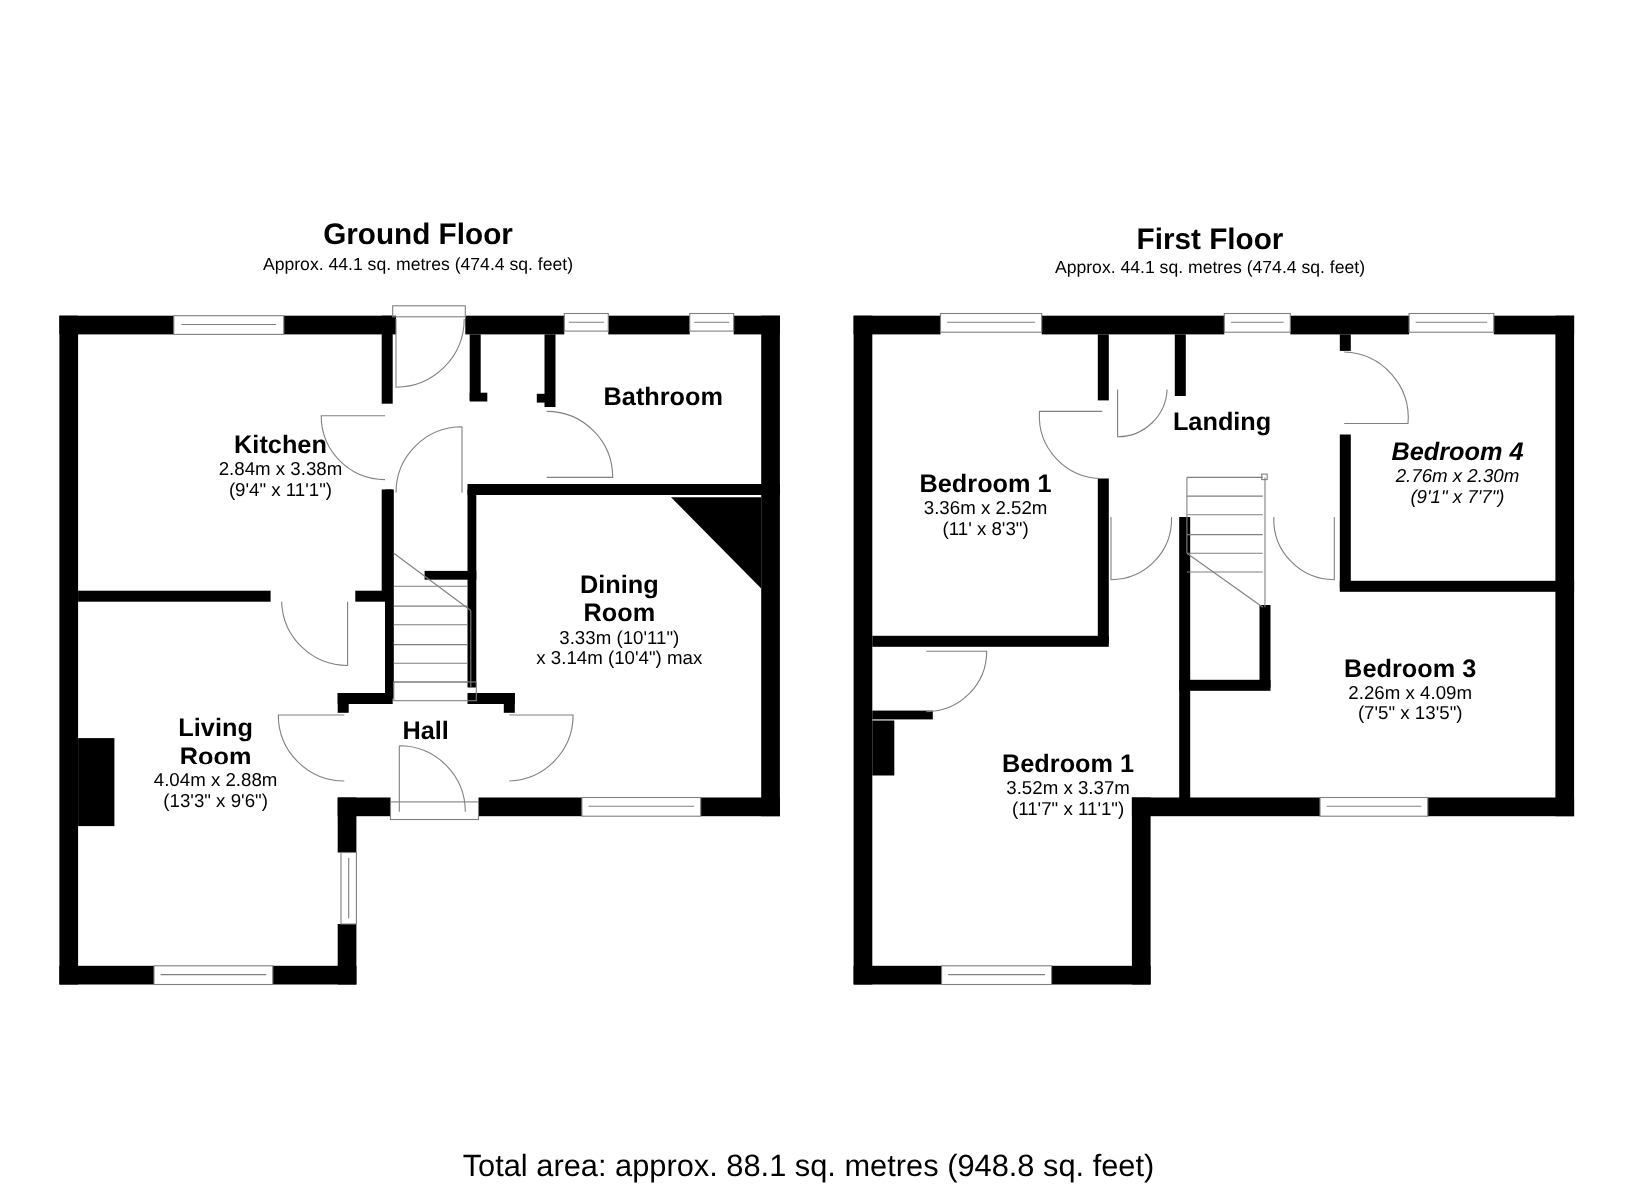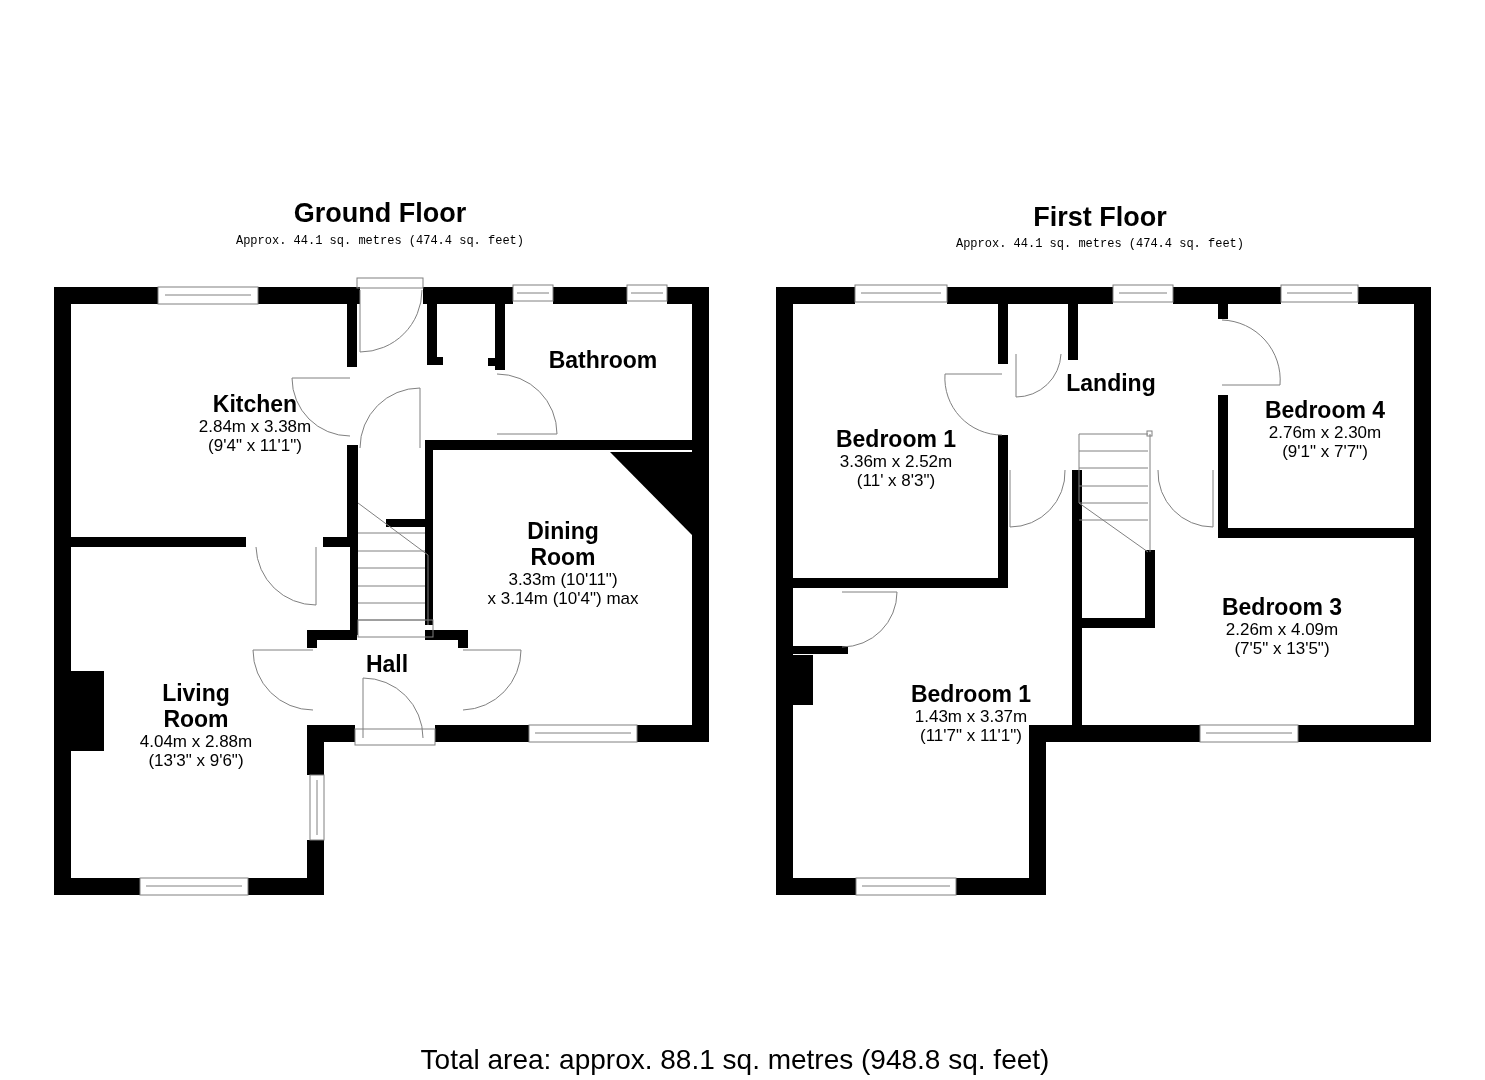--- a/index.html
+++ b/index.html
@@ -1,18 +1,18 @@
 <!DOCTYPE html>
 <html><head>
   <meta charset="utf-8">
   <style>
     html, body { margin: 0; padding: 0; background: #ffffff; }
     body { width: 1485px; height: 1080px; position: relative; overflow: hidden; font-family: "Liberation Sans", sans-serif; color: #000; }
     .floor-title { position: absolute; text-align: center; font-weight: bold; font-size: 27px; line-height: 30px; }
-    .floor-sub { position: absolute; text-align: center; font-size: 12px; line-height: 18px; font-family: Liberation Mono, monospace; }
+    .floor-sub { position: absolute; text-align: center; font-size: 16px; line-height: 18px; }
     .plan { position: absolute; left: 0; top: 0; }
     .room-label { position: absolute; text-align: center; transform: translateX(-50%); white-space: nowrap; }
     .room-name { font-weight: bold; font-size: 23px; line-height: 26px; display: block; }
     .room-dim { font-size: 17px; line-height: 19px; display: block; }
     .footer { position: absolute; left: 0; width: 1470px; top: 1046px; text-align: center; font-size: 28px; line-height: 28px; }
   </style>
 </head>
 <body>
 
 <div class="floor-title" style="left:180px;width:400px;top:198px;">Ground Floor</div>
@@ -196,46 +196,46 @@
 </div>
 <div class="room-label" style="left:603px;top:347px;">
   <span class="room-name">Bathroom</span>
 </div>
 <div class="room-label" style="left:563px;top:518px;">
   <span class="room-name">Dining</span>
   <span class="room-name">Room</span>
   <span class="room-dim">3.33m (10'11")</span>
   <span class="room-dim">x 3.14m (10'4") max</span>
 </div>
-<div class="room-label" style="left:196px;top:680px;">
+<div class="room-label" style="left:196px;top:648px;">
   <span class="room-name">Living</span>
   <span class="room-name">Room</span>
   <span class="room-dim">4.04m x 2.88m</span>
   <span class="room-dim">(13'3" x 9'6")</span>
 </div>
 <div class="room-label" style="left:387px;top:651px;">
   <span class="room-name">Hall</span>
 </div>
 
 <div class="room-label" style="left:896px;top:426px;">
   <span class="room-name">Bedroom 1</span>
   <span class="room-dim">3.36m x 2.52m</span>
   <span class="room-dim">(11' x 8'3")</span>
 </div>
 <div class="room-label" style="left:1111px;top:370px;">
   <span class="room-name">Landing</span>
 </div>
-<div class="room-label" style="left:1325px;top:397px;">
+<div class="room-label" style="left:1325px;top:397px;font-style:italic;">
   <span class="room-name">Bedroom 4</span>
   <span class="room-dim">2.76m x 2.30m</span>
   <span class="room-dim">(9'1" x 7'7")</span>
 </div>
 <div class="room-label" style="left:971px;top:681px;">
   <span class="room-name">Bedroom 1</span>
-  <span class="room-dim">1.43m x 3.37m</span>
+  <span class="room-dim">3.52m x 3.37m</span>
   <span class="room-dim">(11'7" x 11'1")</span>
 </div>
 <div class="room-label" style="left:1282px;top:594px;">
   <span class="room-name">Bedroom 3</span>
   <span class="room-dim">2.26m x 4.09m</span>
   <span class="room-dim">(7'5" x 13'5")</span>
 </div>
 
 <div class="footer">Total area: approx. 88.1 sq. metres (948.8 sq. feet)</div>
 

